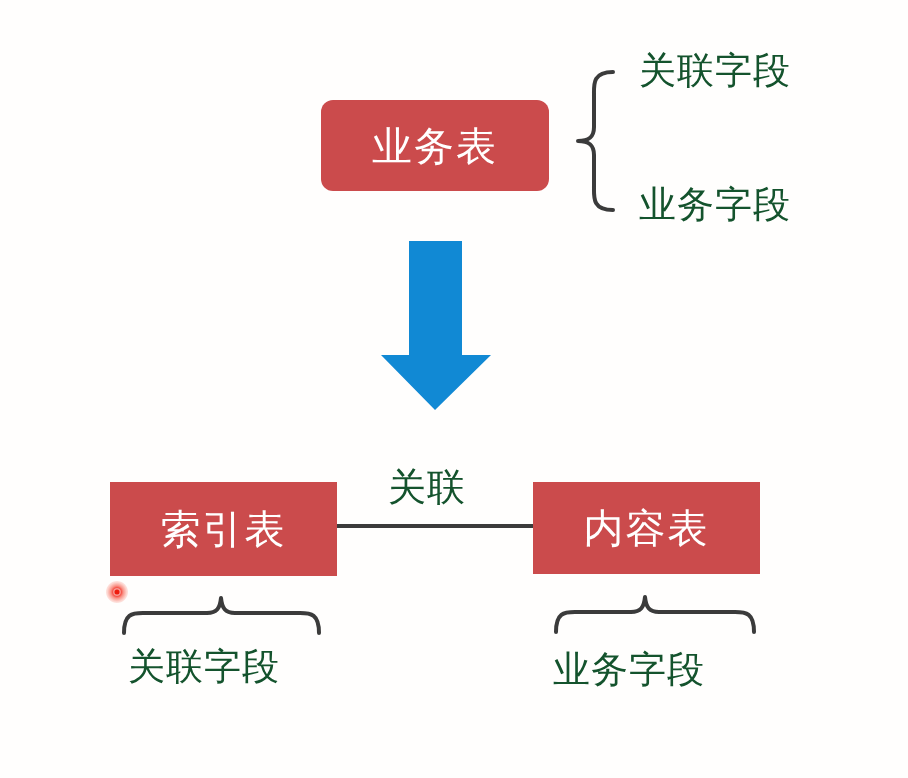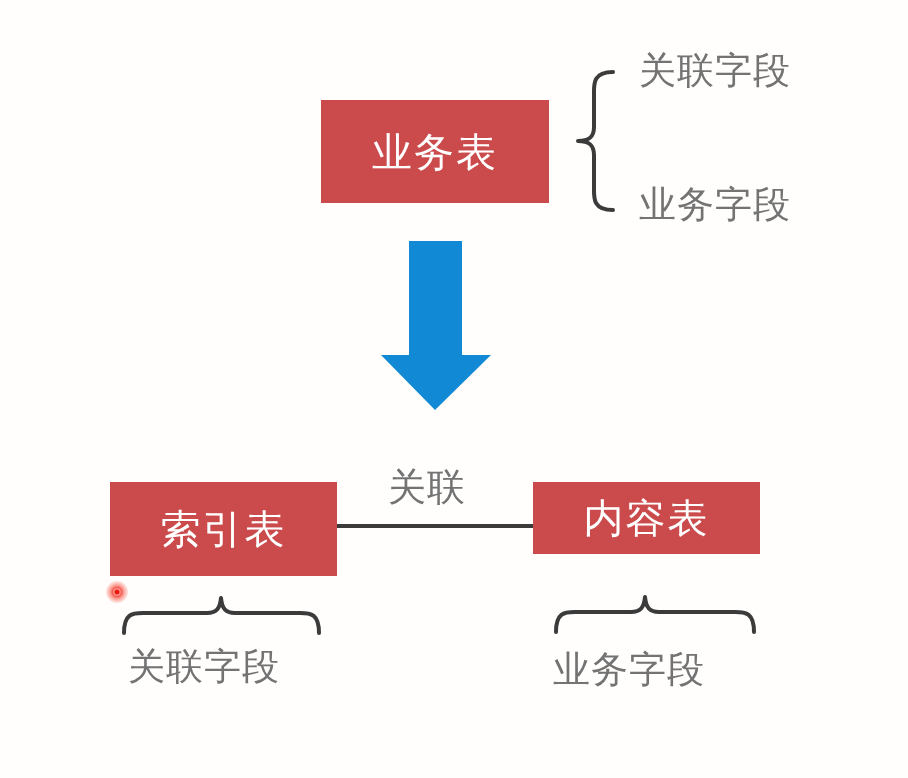--- a/index.html
+++ b/index.html
@@ -34,39 +34,40 @@
     font-size: 40px;
     font-weight: 400;
     color: #ffffff;
     display: block;
   }
 
   #box-business {
     left: 321px;
     top: 100px;
     width: 228px;
-    height: 103px;
+    height: 91px;
+    border-radius: 12px;
   }
   #box-index {
     left: 110px;
     top: 482px;
     width: 227px;
     height: 94px;
   }
   #box-content {
     left: 533px;
     top: 482px;
     width: 227px;
-    height: 72px;
+    height: 92px;
   }
 
   
   .field-label {
     position: absolute;
-    color: #737373;
+    color: #14532d;
     font-size: 37px;
     line-height: 1;
     letter-spacing: 1px;
     white-space: nowrap;
   }
   #label-top-assoc {
     left: 639px;
     top: 52px;
   }
   #label-top-biz {

